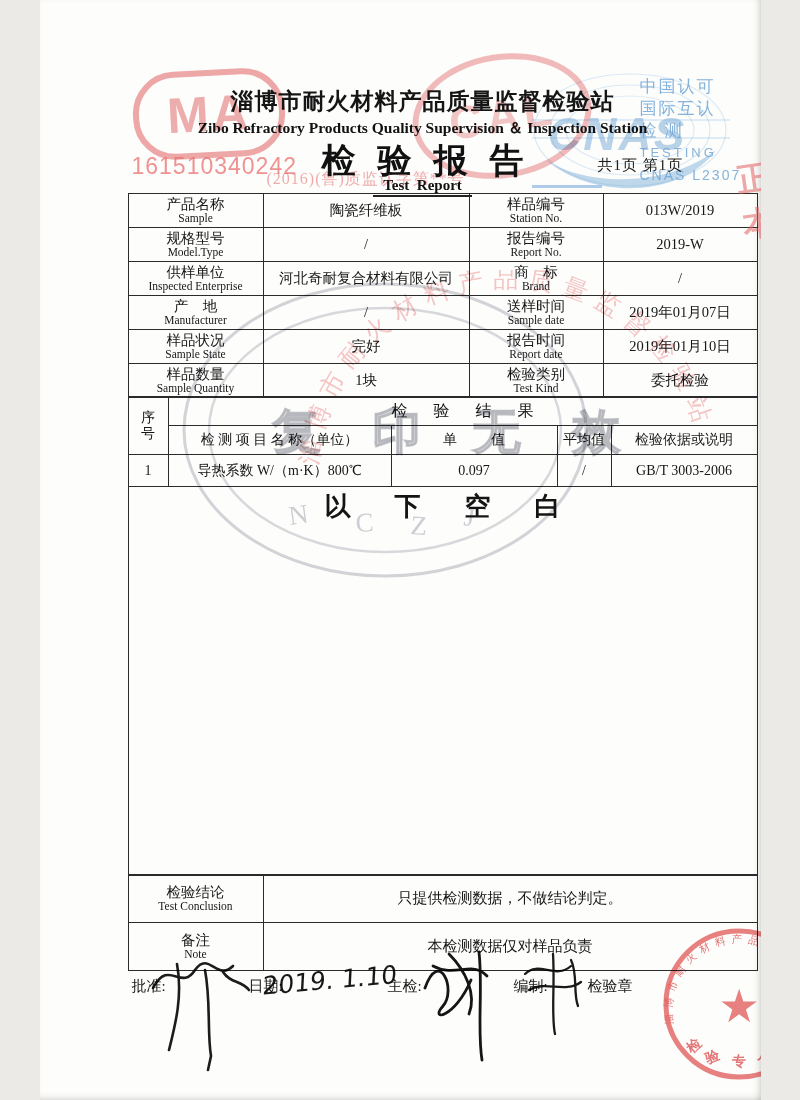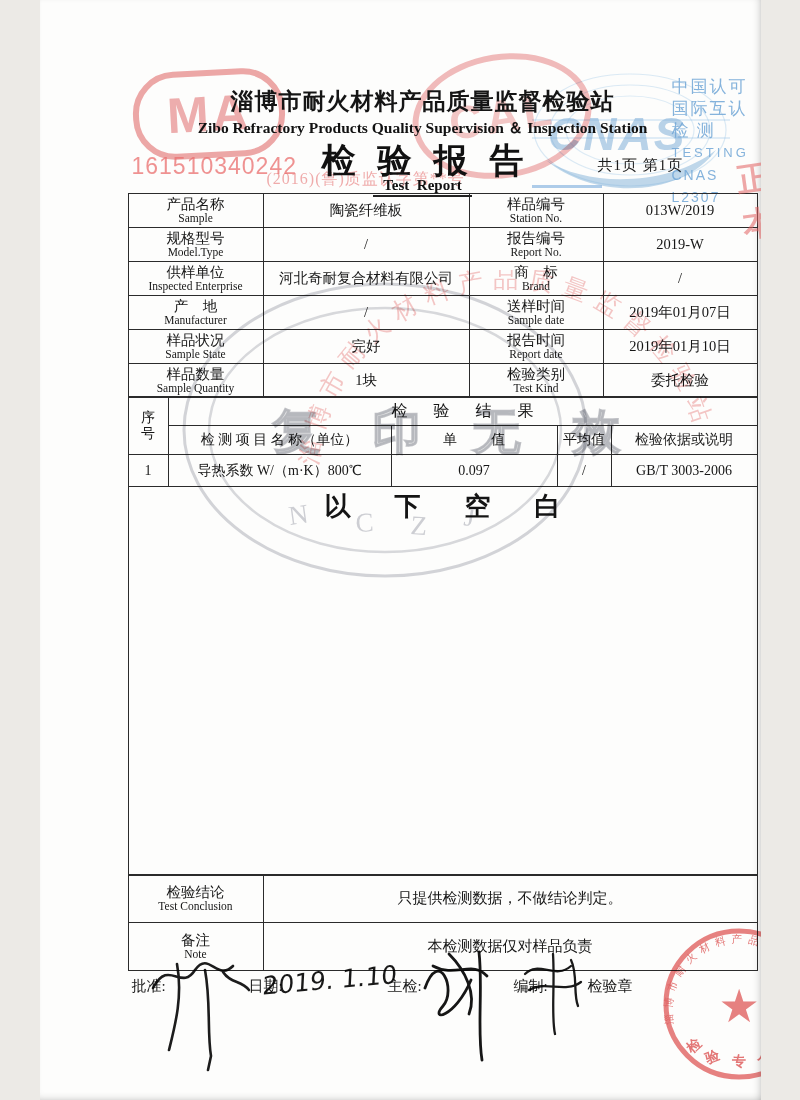--- a/index.html
+++ b/index.html
@@ -24,21 +24,21 @@
             color:rgba(224,96,96,.5);letter-spacing:3px;}
   .cal-stamp{left:372px;top:54px;width:168px;height:112px;border:6px solid rgba(224,96,96,.42);
             border-radius:50%;transform:rotate(-9deg);z-index:5;display:flex;align-items:center;justify-content:center;
             mix-blend-mode:multiply;}
   .cal-stamp .ltr{font-family:"Liberation Sans",sans-serif;font-size:46px;font-weight:bold;color:rgba(224,96,96,.35);letter-spacing:4px;}
   .serial{left:92px;top:153px;font-family:"Liberation Sans",sans-serif;font-size:23px;
           color:rgba(233,110,110,.75);letter-spacing:1px;z-index:12;}
   .certline{left:227px;top:169px;font-size:16px;color:rgba(228,104,104,.55);letter-spacing:1px;z-index:12;}
   .original{left:700px;top:156px;font-size:33px;font-weight:bold;color:rgba(226,96,96,.55);
             letter-spacing:6px;transform:rotate(-8deg);z-index:12;}
-  .accredit{left:632px;top:76px;z-index:5;color:rgba(112,166,214,.85);font-size:17px;line-height:22px;letter-spacing:2px;}
+  .accredit{left:600px;top:76px;z-index:5;color:rgba(112,166,214,.85);font-size:17px;line-height:22px;letter-spacing:2px;}
   .accredit .lat{font-family:"Liberation Sans",sans-serif;font-size:13px;letter-spacing:3px;}
   .accredit .lat2{font-family:"Liberation Sans",sans-serif;font-size:14px;letter-spacing:2px;}
   .bluedash{left:492px;top:185px;width:70px;height:3px;background:rgba(122,172,220,.6);z-index:5;}
 
   
   .tbl-wrap{left:88px;top:193px;width:629px;z-index:10;}
   table{border-collapse:collapse;table-layout:fixed;width:629px;}
   table.mtop{margin-top:-2px;}
   td{border:1.6px solid #2b2b2b;text-align:center;vertical-align:middle;padding:0;color:#161616;overflow:hidden;}
   .t-info td{height:33px;}

